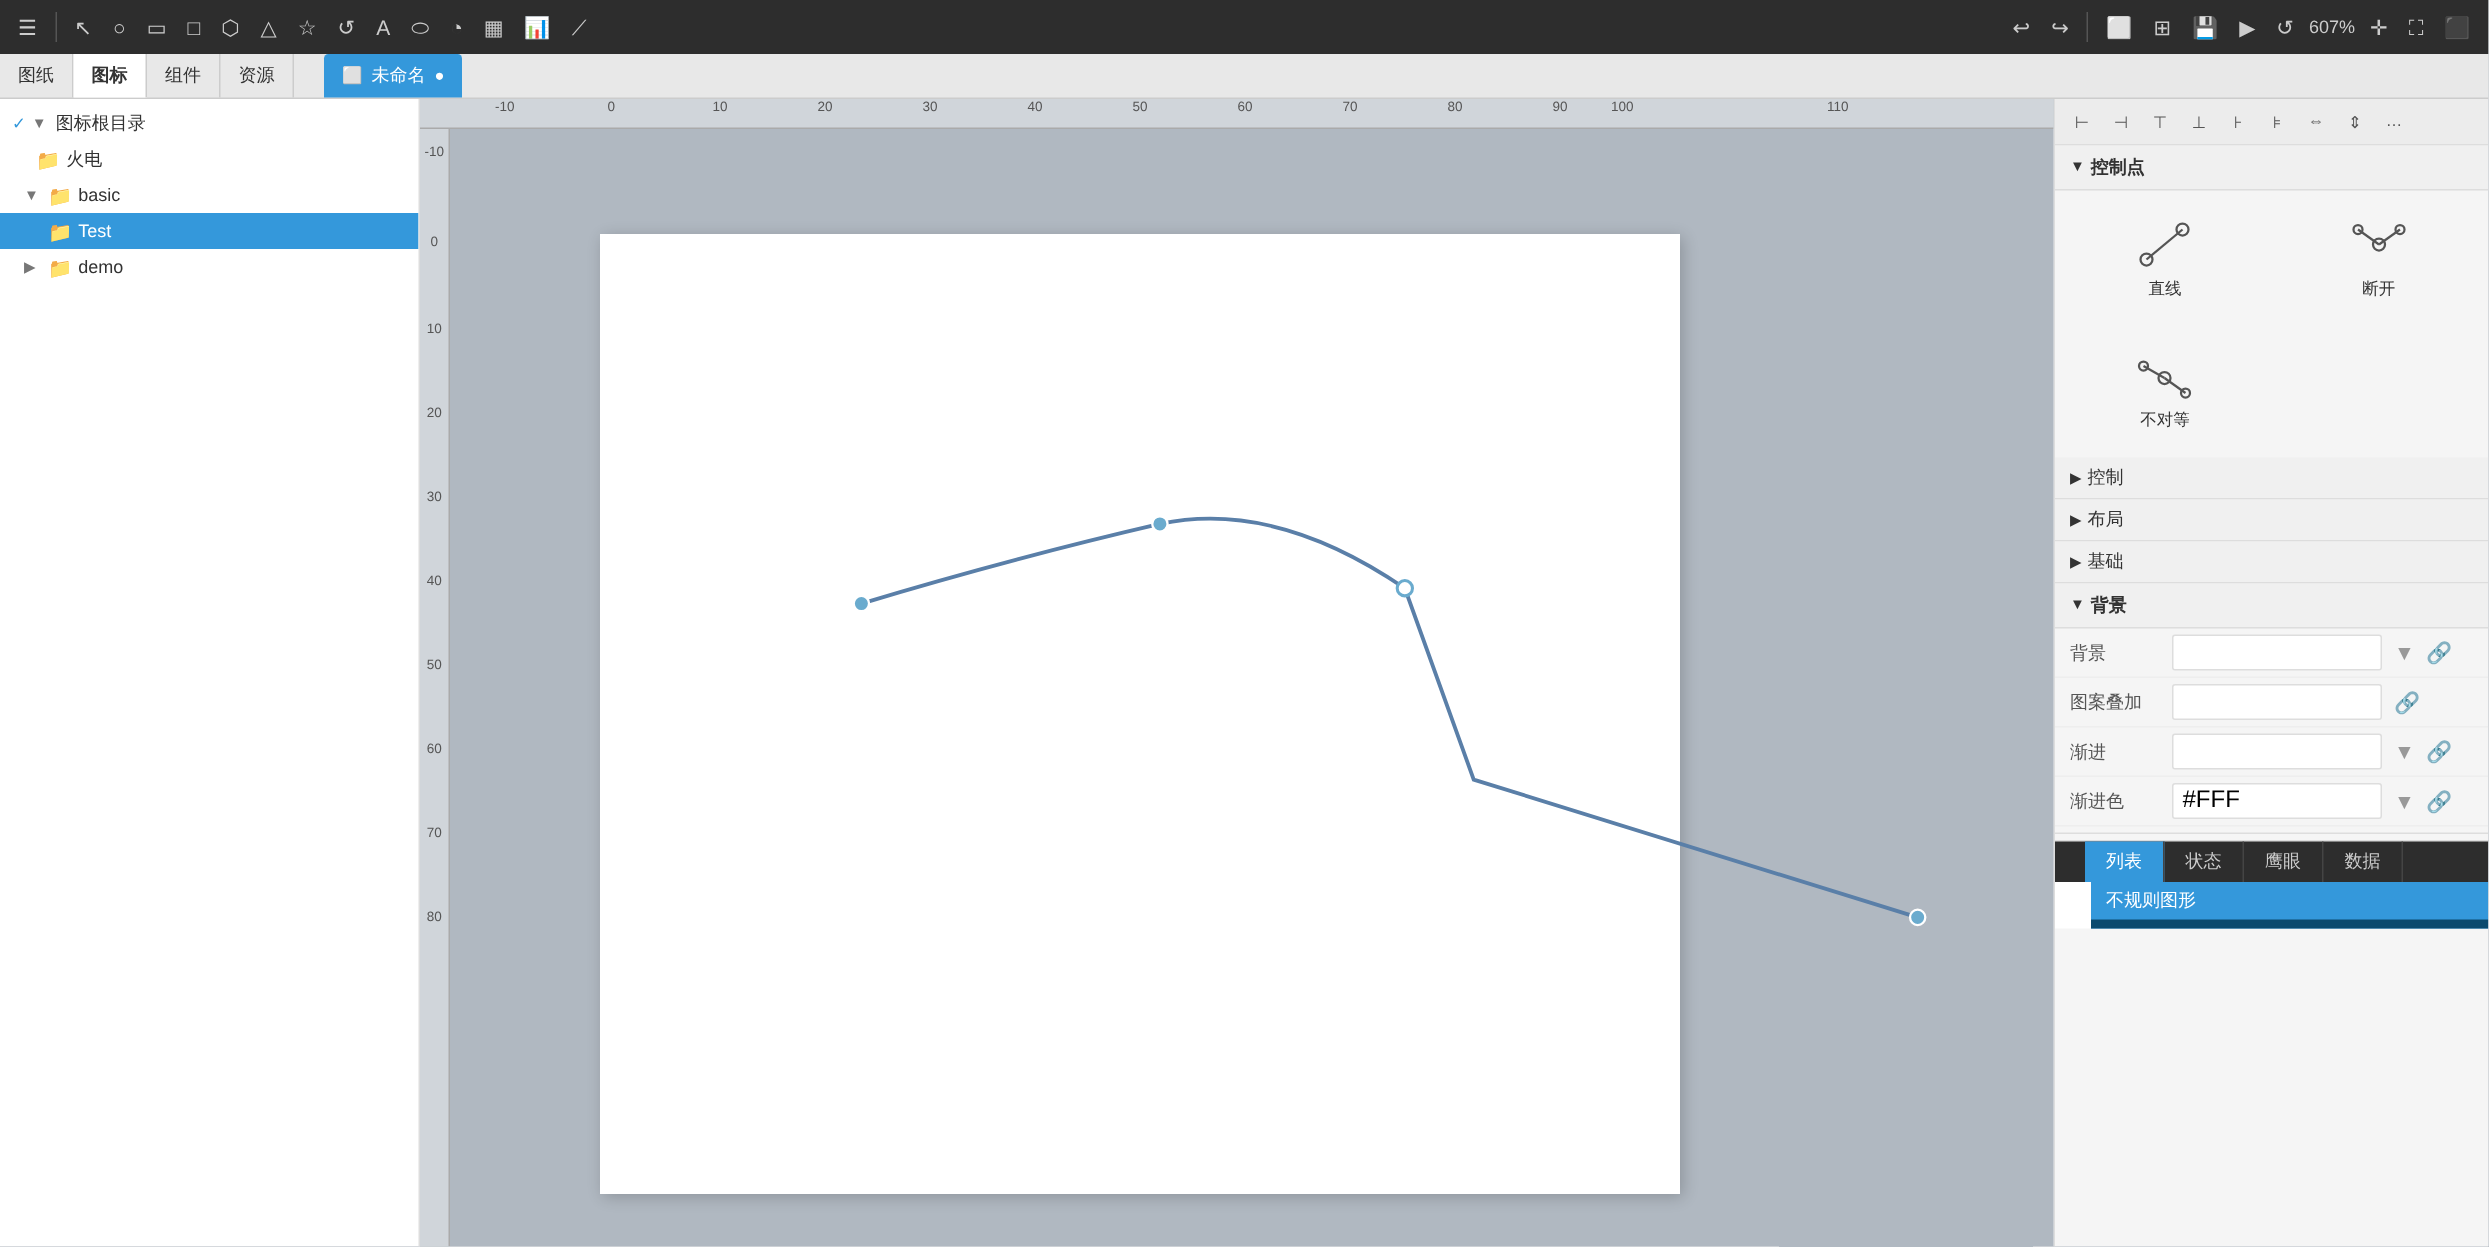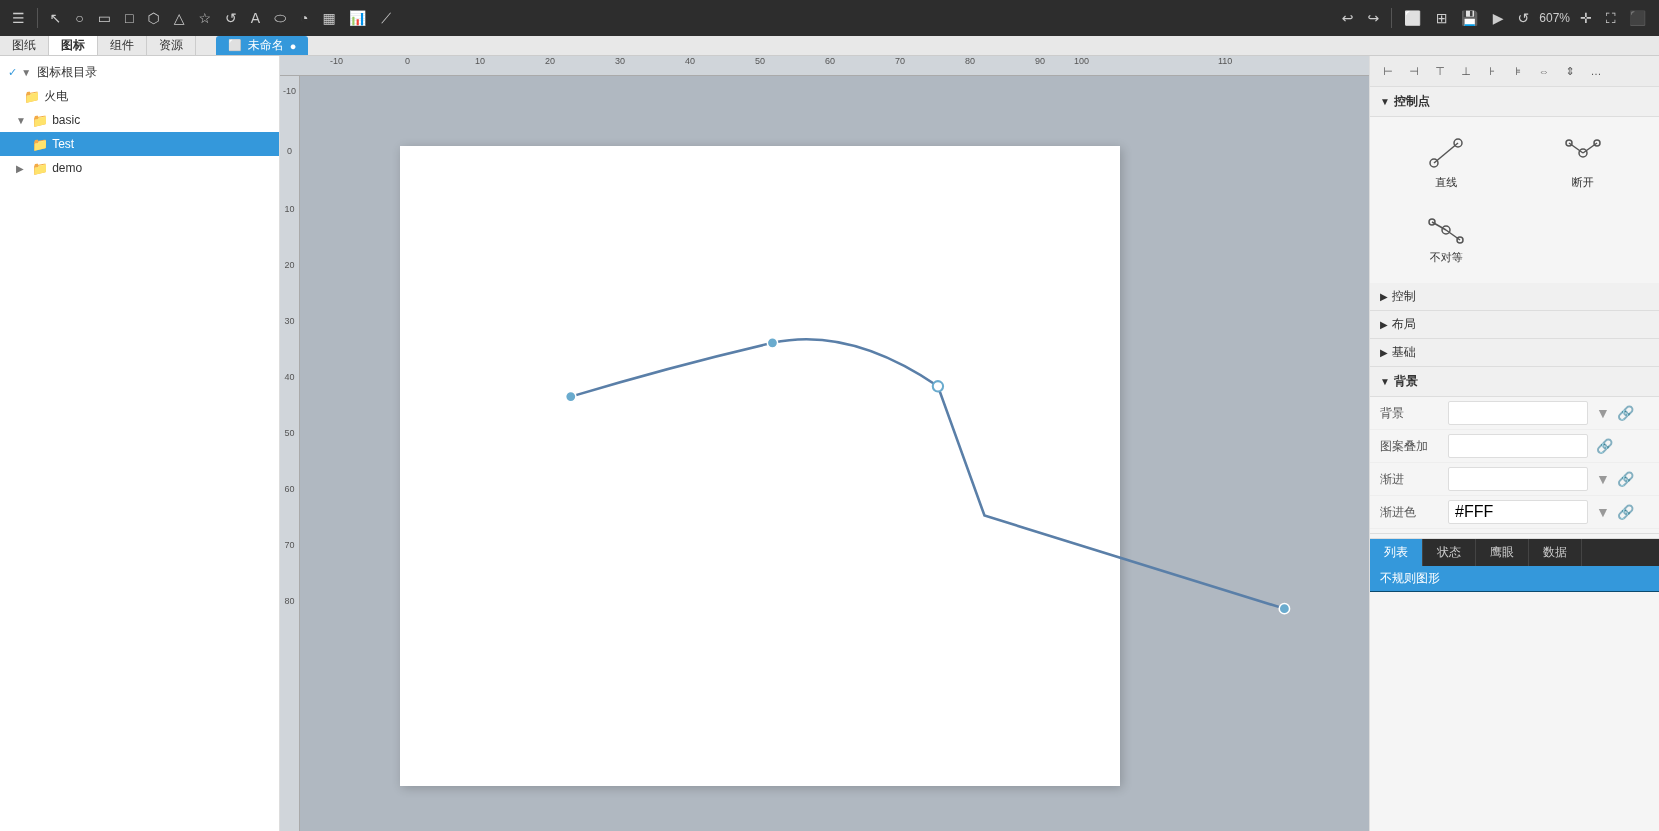--- a/index.html
+++ b/index.html
@@ -26,21 +26,21 @@
     .toolbar-right {
       margin-left: auto;
       display: flex;
       align-items: center;
       gap: 6px;
     }
     .zoom-label { color: #ccc; font-size: 12px; }
 
     
     .tab-bar {
-      height: 20px;
+      height: 30px;
       background: #e8e8e8;
       display: flex;
       align-items: center;
       border-bottom: 1px solid #ccc;
       flex-shrink: 0;
     }
     .tab-nav {
       display: flex;
       align-items: center;
       height: 100%;
@@ -196,21 +196,21 @@
       font-size: 12px;
       font-weight: bold;
       color: #333;
       gap: 4px;
     }
     .section-arrow { font-size: 10px; }
 
     .cp-grid {
       display: grid;
       grid-template-columns: 1fr 1fr;
-      gap: 4px;
+      gap: 16px;
       padding: 10px;
     }
     .cp-item {
       display: flex;
       flex-direction: column;
       align-items: center;
       gap: 4px;
       cursor: pointer;
       padding: 6px;
       border-radius: 4px;
@@ -254,31 +254,32 @@
       background: #2d2d2d;
       flex-shrink: 0;
     }
     .bottom-tab {
       padding: 5px 14px;
       cursor: pointer;
       font-size: 12px;
       color: #ccc;
       border-right: 1px solid #444;
     }
-    .bottom-tab.active { background: #3498db; color: #fff; }
+    .bottom-tab.active { background: #3498db; color: #fff; margin-left: 20px; }
 
     .bottom-list {
       background: #fff;
       flex-shrink: 0;
     }
     .bottom-list-item {
       padding: 4px 10px;
       font-size: 12px;
       cursor: pointer;
-      border-bottom: 1px solid #0c4a6e;
+      border-bottom: 6px solid #0c4a6e;
+      margin-left: 24px;
     }
     .bottom-list-item.active { background: #3498db; color: #fff; }
 
     
     .collapsed-section {
       display: flex;
       align-items: center;
       padding: 5px 10px;
       cursor: pointer;
       background: #f0f0f0;

